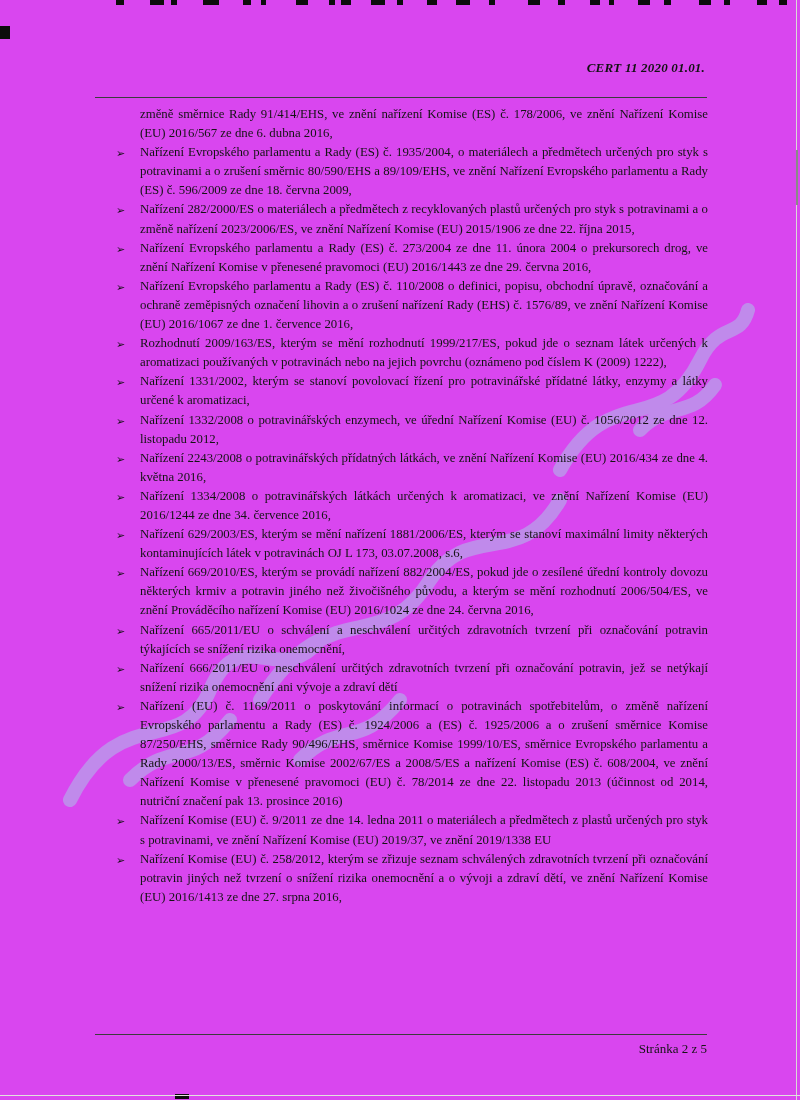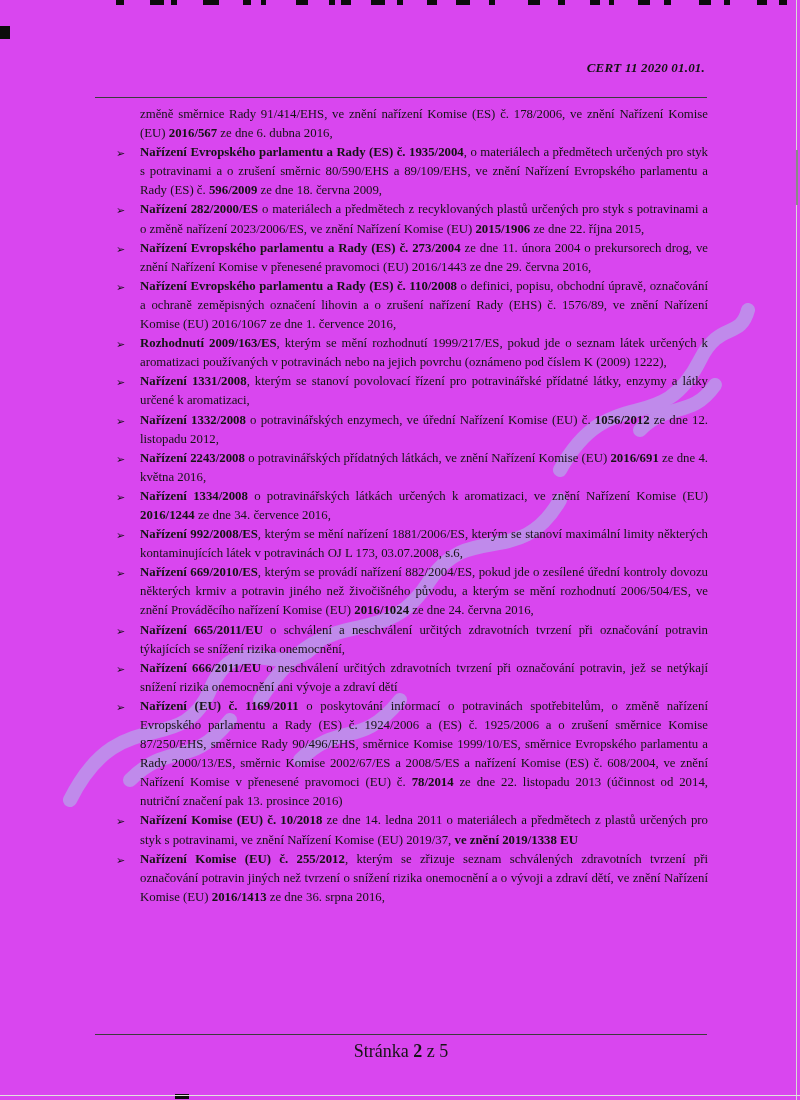--- a/index.html
+++ b/index.html
@@ -38,25 +38,25 @@
     position:absolute;top:105px;left:140px;width:568px;
     font-size:12.8px;line-height:19.1px;text-align:justify;
   }
   .para{margin:0;}
   .item{position:relative;margin:0;}
   .bullet{
     position:absolute;left:-24px;top:1px;
     font-size:11px;color:#111;
     font-family:"DejaVu Sans", sans-serif;
   }
-  .bold{font-weight:bold;}
+  .bold{font-weight:normal;}
 
   .footer{
     position:absolute;top:1041px;left:95px;width:612px;
-    text-align:center;font-size:18px;color:#151515;
+    text-align:right;font-size:13px;color:#151515;
   }
 </style>
 </head>
 <body>
 
 <div class="page">
 
   <div id="scan-artifacts">
       <i class="scan-mark" style="left: 116px; top: 0px; width: 8px; height: 5px;"></i>
       <i class="scan-mark" style="left: 150px; top: 0px; width: 14px; height: 5px;"></i>
@@ -122,61 +122,61 @@
       <div class="item">
         <span class="bullet">➢</span>
         <div><span class="bold">Nařízení Evropského parlamentu a Rady (ES) č. 110/2008</span><span> o definici, popisu, obchodní úpravě, označování a ochraně zeměpisných označení lihovin a o zrušení nařízení Rady (EHS) č. 1576/89, ve znění Nařízení Komise (EU) 2016/1067 ze dne 1. července 2016,</span></div>
       </div>
       <div class="item">
         <span class="bullet">➢</span>
         <div><span class="bold">Rozhodnutí 2009/163/ES</span><span>, kterým se mění rozhodnutí 1999/217/ES, pokud jde o seznam látek určených k aromatizaci používaných v potravinách nebo na jejich povrchu (oznámeno pod číslem K (2009) 1222),</span></div>
       </div>
       <div class="item">
         <span class="bullet">➢</span>
-        <div><span class="bold">Nařízení 1331/2008</span><span>, kterým se stanoví povolovací řízení pro potravinářské přídatné látky, enzymy a látky určené k aromatizaci,</span></div>
+        <div><span class="bold">Nařízení 1331/2002</span><span>, kterým se stanoví povolovací řízení pro potravinářské přídatné látky, enzymy a látky určené k aromatizaci,</span></div>
       </div>
       <div class="item">
         <span class="bullet">➢</span>
         <div><span class="bold">Nařízení 1332/2008</span><span> o potravinářských enzymech, ve úřední Nařízení Komise (EU) č. </span><span class="bold">1056/2012</span><span> ze dne 12. listopadu 2012,</span></div>
       </div>
       <div class="item">
         <span class="bullet">➢</span>
-        <div><span class="bold">Nařízení 2243/2008</span><span> o potravinářských přídatných látkách, ve znění Nařízení Komise (EU) </span><span class="bold">2016/691</span><span> ze dne 4. května 2016,</span></div>
+        <div><span class="bold">Nařízení 2243/2008</span><span> o potravinářských přídatných látkách, ve znění Nařízení Komise (EU) </span><span class="bold">2016/434</span><span> ze dne 4. května 2016,</span></div>
       </div>
       <div class="item">
         <span class="bullet">➢</span>
         <div><span class="bold">Nařízení 1334/2008</span><span> o potravinářských látkách určených k aromatizaci, ve znění Nařízení Komise (EU) </span><span class="bold">2016/1244</span><span> ze dne 34. července 2016,</span></div>
       </div>
       <div class="item">
         <span class="bullet">➢</span>
-        <div><span class="bold">Nařízení 992/2008/ES</span><span>, kterým se mění nařízení 1881/2006/ES, kterým se stanoví maximální limity některých kontaminujících látek v potravinách OJ L 173, 03.07.2008, s.6,</span></div>
+        <div><span class="bold">Nařízení 629/2003/ES</span><span>, kterým se mění nařízení 1881/2006/ES, kterým se stanoví maximální limity některých kontaminujících látek v potravinách OJ L 173, 03.07.2008, s.6,</span></div>
       </div>
       <div class="item">
         <span class="bullet">➢</span>
         <div><span class="bold">Nařízení 669/2010/ES</span><span>, kterým se provádí nařízení 882/2004/ES, pokud jde o zesílené úřední kontroly dovozu některých krmiv a potravin jiného než živočišného původu, a kterým se mění rozhodnutí 2006/504/ES, ve znění Prováděcího nařízení Komise (EU) </span><span class="bold">2016/1024</span><span> ze dne 24. června 2016,</span></div>
       </div>
       <div class="item">
         <span class="bullet">➢</span>
         <div><span class="bold">Nařízení 665/2011/EU</span><span> o schválení a neschválení určitých zdravotních tvrzení při označování potravin týkajících se snížení rizika onemocnění,</span></div>
       </div>
       <div class="item">
         <span class="bullet">➢</span>
         <div><span class="bold">Nařízení 666/2011/EU</span><span> o neschválení určitých zdravotních tvrzení při označování potravin, jež se netýkají snížení rizika onemocnění ani vývoje a zdraví dětí</span></div>
       </div>
       <div class="item">
         <span class="bullet">➢</span>
         <div><span class="bold">Nařízení (EU) č. 1169/2011</span><span> o poskytování informací o potravinách spotřebitelům, o změně nařízení Evropského parlamentu a Rady (ES) č. 1924/2006 a (ES) č. 1925/2006 a o zrušení směrnice Komise 87/250/EHS, směrnice Rady 90/496/EHS, směrnice Komise 1999/10/ES, směrnice Evropského parlamentu a Rady 2000/13/ES, směrnic Komise 2002/67/ES a 2008/5/ES a nařízení Komise (ES) č. 608/2004, ve znění Nařízení Komise v přenesené pravomoci (EU) č. </span><span class="bold">78/2014</span><span> ze dne 22. listopadu 2013 (účinnost od 2014, nutriční značení pak 13. prosince 2016)</span></div>
       </div>
       <div class="item">
         <span class="bullet">➢</span>
-        <div><span class="bold">Nařízení Komise (EU) č. 10/2018</span><span> ze dne 14. ledna 2011 o materiálech a předmětech z plastů určených pro styk s potravinami, ve znění Nařízení Komise (EU) 2019/37, </span><span class="bold">ve znění 2019/1338 EU</span></div>
+        <div><span class="bold">Nařízení Komise (EU) č. 9/2011</span><span> ze dne 14. ledna 2011 o materiálech a předmětech z plastů určených pro styk s potravinami, ve znění Nařízení Komise (EU) 2019/37, </span><span class="bold">ve znění 2019/1338 EU</span></div>
       </div>
       <div class="item">
         <span class="bullet">➢</span>
-        <div><span class="bold">Nařízení Komise (EU) č. 255/2012</span><span>, kterým se zřizuje seznam schválených zdravotních tvrzení při označování potravin jiných než tvrzení o snížení rizika onemocnění a o vývoji a zdraví dětí, ve znění Nařízení Komise (EU) </span><span class="bold">2016/1413</span><span> ze dne 36. srpna 2016,</span></div>
+        <div><span class="bold">Nařízení Komise (EU) č. 258/2012</span><span>, kterým se zřizuje seznam schválených zdravotních tvrzení při označování potravin jiných než tvrzení o snížení rizika onemocnění a o vývoji a zdraví dětí, ve znění Nařízení Komise (EU) </span><span class="bold">2016/1413</span><span> ze dne 27. srpna 2016,</span></div>
       </div>
     </div>
 
   <hr class="rule bottom">
   <div class="footer">
     <span id="footer-text"><span>Stránka </span><span class="bold">2</span><span> z 5</span></span>
   </div>
 
 </div>
 

